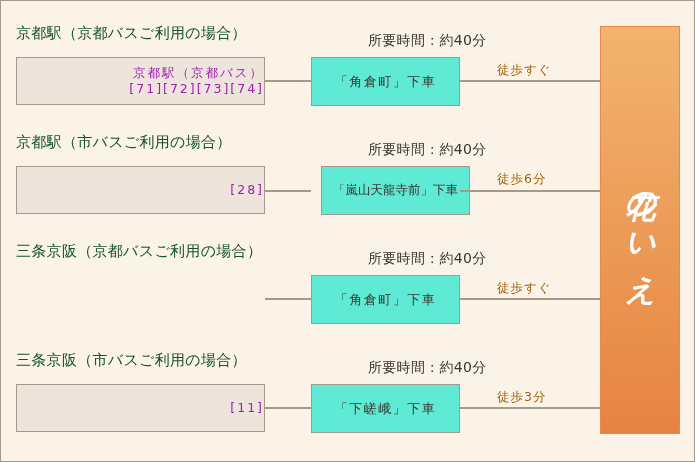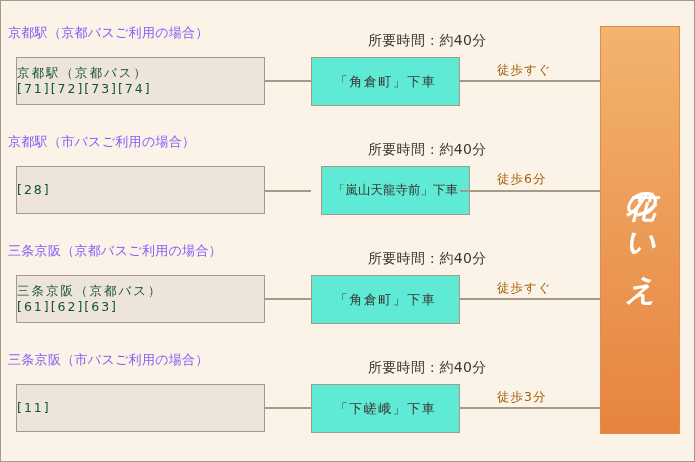--- a/index.html
+++ b/index.html
@@ -2,30 +2,30 @@
 <html><head>
 <meta charset="utf-8">
 <style>
   html, body { margin:0; padding:0; }
   body { width:695px; height:462px; overflow:hidden; font-family:"DejaVu Sans","Liberation Sans",sans-serif; }
   .frame {
     position:absolute; left:0; top:0; width:693px; height:460px;
     background:#fbf3e8; border:1px solid #a59a88;
   }
   .row-title {
-    position:absolute; left:7px; font-size:13px; color:#8b5cf6; white-space:nowrap; letter-spacing:0.3px;
+    position:absolute; left:15px; font-size:15px; color:#14532d; white-space:nowrap; letter-spacing:0.3px;
   }
   .row-time {
     position:absolute; left:367px; font-size:14px; color:#3a352f; white-space:nowrap; letter-spacing:0.3px;margin-top:8px;
   }
   .origin-box {
     position:absolute; left:15px; width:249px; height:48px;
     background:#ede5db; border:1px solid #a59a88; box-sizing:border-box;
-    display:flex; flex-direction:column; align-items:flex-start; justify-content:center;
-    font-size:12.5px; color:#14532d; line-height:16px; letter-spacing:2px;
+    display:flex; flex-direction:column; align-items:flex-end; justify-content:center;
+    font-size:12.5px; color:#a21caf; line-height:16px; letter-spacing:2px;
   }
   .stop-box {
     position:absolute; left:310px; width:149px; height:49px;
     background:#5eead4; border:1px solid #a59a88; box-sizing:border-box;
     display:flex; align-items:center; justify-content:center;
     font-size:13px; color:#3a352f; white-space:nowrap; letter-spacing:1.5px;
   }
   .stop-box.tight { letter-spacing:0; font-size:12.5px;margin-left:10px; }
   .line {
     position:absolute; height:2px; background:#a59a88;
@@ -65,24 +65,20 @@
   <div class="origin-box" style="top:165px">
     <span>[28]</span>
   </div>
   <div class="line" style="left:264px;top:189px;width:46px"></div>
   <div class="stop-box tight" style="top:165px">「嵐山天龍寺前」下車</div>
   <div class="line" style="left:459px;top:189px;width:140px"></div>
   <div class="walk" style="top:170px">徒歩6分</div>
 
   <div class="row-title" style="top:241px">三条京阪（京都バスご利用の場合）</div>
   <div class="row-time" style="top:241px">所要時間：約40分</div>
-  <div class="origin-box" style="top:274px">
-    <span>三条京阪（京都バス）</span>
-    <span>[61][62][63]</span>
-  </div>
   <div class="line" style="left:264px;top:297px;width:46px"></div>
   <div class="stop-box" style="top:274px">「角倉町」下車</div>
   <div class="line" style="left:459px;top:297px;width:140px"></div>
   <div class="walk" style="top:279px">徒歩すぐ</div>
 
   <div class="row-title" style="top:350px">三条京阪（市バスご利用の場合）</div>
   <div class="row-time" style="top:350px">所要時間：約40分</div>
   <div class="origin-box" style="top:383px">
     <span>[11]</span>
   </div>

